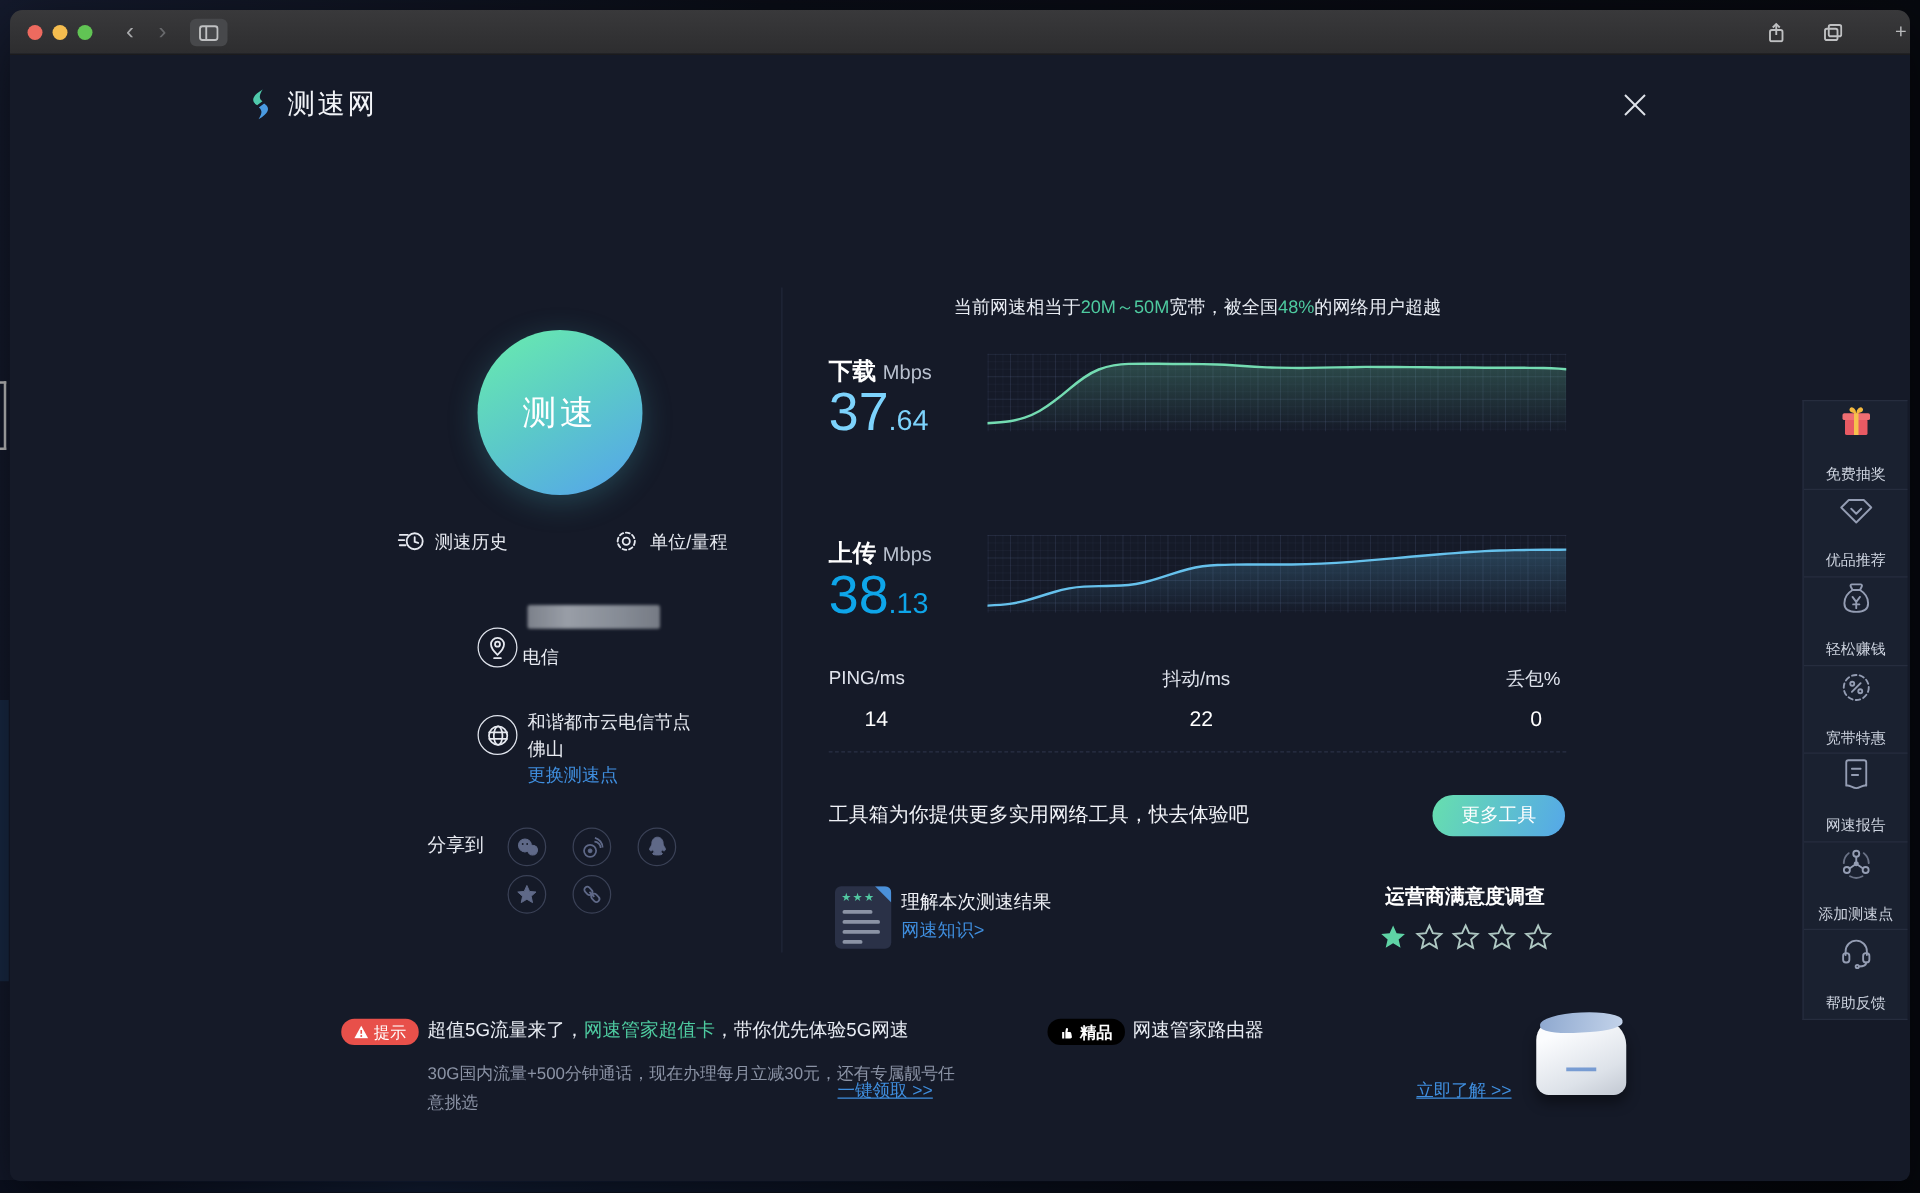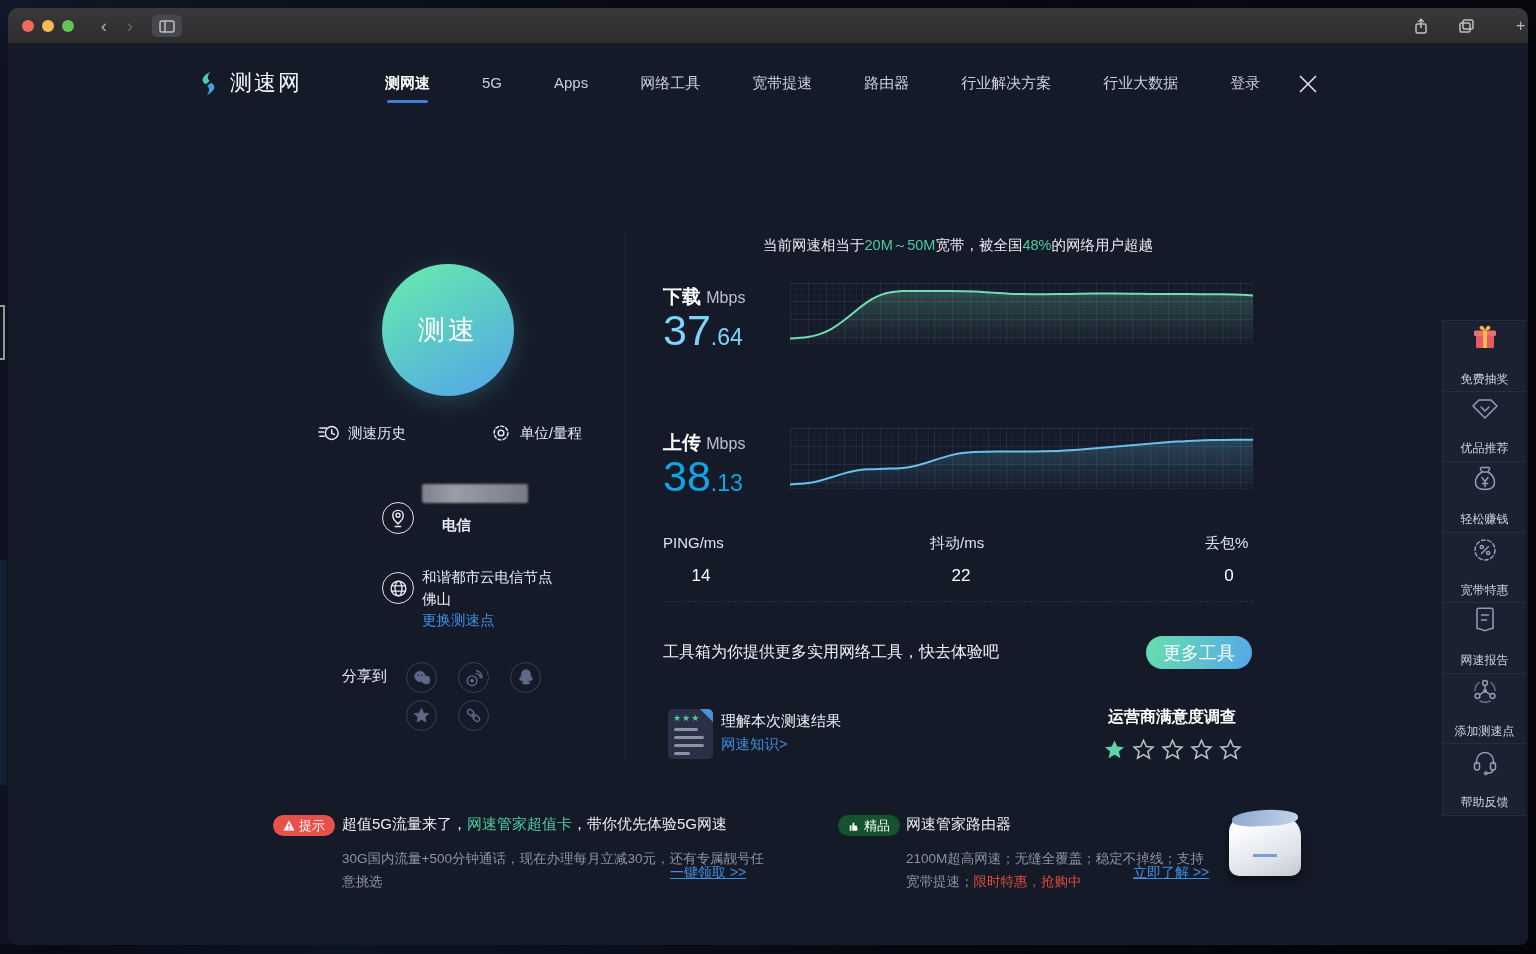--- a/index.html
+++ b/index.html
@@ -88,41 +88,41 @@
       linear-gradient(rgba(120,140,190,.10) 1px, transparent 1px),
       linear-gradient(90deg, rgba(120,140,190,.10) 1px, transparent 1px),
       linear-gradient(rgba(120,140,190,.05) 1px, transparent 1px),
       linear-gradient(90deg, rgba(120,140,190,.05) 1px, transparent 1px);
     background-size:18px 18px,18px 18px,6px 6px,6px 6px; }
   .metric-label { color:#dfe3ec; font-size:15px; }
   .metric-value { color:#fff; font-size:17px; text-align:center; }
   .dashed-divider { left:655px; top:557px; width:590px; border-top:1px dashed #2a3145; }
   .toolbox-text { left:655px; top:598px; color:#f0f2f7; font-size:16px; }
   .more-tools { left:1138px; top:592px; width:106px; height:33px; border-radius:17px;
-    background:linear-gradient(110deg,#67dfae,#55a7e9); color:#fff; font-size:18px;
+    background:linear-gradient(110deg,#67dfae,#55a7e9); color:#fff; font-size:15px;
     display:flex; align-items:center; justify-content:center; cursor:pointer; }
   .doc-card { left:660px; top:665px; width:45px; height:50px; background:#2a3147;
     border-radius:5px; overflow:hidden; }
   .doc-card .fold { position:absolute; right:0; top:0; width:0; height:0;
     border-left:13px solid transparent; border-top:13px solid #4a90d9; }
   .doc-card .stars { position:absolute; left:5px; top:4px; color:#52c9a2; font-size:9px; letter-spacing:1px; }
   .doc-card .dline { position:absolute; left:6px; height:3px; border-radius:2px; background:#8b93a5; }
   .understand-title { left:713px; top:668px; color:#f0f2f7; font-size:15px; }
   .knowledge { left:713px; top:691px; font-size:14.5px; }
   .survey-title { left:1100px; top:663px; color:#fff; font-size:16px; font-weight:bold; }
   .survey-stars { left:1095px; top:694px; display:flex; gap:6px; }
   .star { width:23px; height:23px; cursor:pointer; }
   .star-filled path { fill:#5fd3a5; }
   .star-outline path { fill:none; stroke:#aec7c2; stroke-width:1.6; }
 
   
   .badge { position:absolute; top:771px; height:21px; border-radius:11px; color:#fff;
     font-size:13px; display:flex; align-items:center; gap:4px; padding:0 10px; }
   .badge-red { left:265px; background:#e8504a; }
-  .badge-green { left:830px; background:#14532d; }
+  .badge-green { left:830px; background:#000000;font-weight:bold; }
   .promo-line1 { top:771px; font-size:15px; color:#e9edf4; }
   .promo-sub { top:803px; font-size:13.5px; color:#8b93a5; line-height:23px; }
   .promo-red { color:#e04b3a; }
   .promo-link { font-size:14px;text-align:right; }
   .router { left:1215px; top:758px; width:86px; height:86px; }
   .router-body { position:absolute; left:6px; top:14px; width:72px; height:60px;
     background:linear-gradient(155deg,#fbfcfe 20%,#dde2e9 70%,#c2c8d2);
     border-radius:16px 20px 10px 10px; box-shadow:0 6px 10px rgba(0,0,0,.4); }
   .router-lid { position:absolute; left:9px; top:8px; width:66px; height:16px;
     background:linear-gradient(100deg,#8ea8cf,#c3d3ea); border-radius:50% 50% 40% 40%;
@@ -182,31 +182,20 @@
 
     <div class="page">
 
       <div class="abs logo">
         <svg width="27" height="27" viewBox="0 0 24 24">
           <path d="M13.5 1.5 C6.5 5.5 4.5 9.5 9.5 12.7 L13.3 9.8 C10.3 7.8 11.3 4.7 13.5 1.5 Z" fill="#4fc9ab"></path>
           <path d="M10.5 22.5 C17.5 18.5 19.5 14.5 14.5 11.3 L10.7 14.2 C13.7 16.2 12.7 19.3 10.5 22.5 Z" fill="#4a9be2"></path>
         </svg>
         <span class="logo-text">测速网</span>
       </div>
-      <div class="abs nav">
-        <span class="nav-item active">测网速</span>
-        <span class="nav-item">5G</span>
-        <span class="nav-item">Apps</span>
-        <span class="nav-item">网络工具</span>
-        <span class="nav-item">宽带提速</span>
-        <span class="nav-item">路由器</span>
-        <span class="nav-item">行业解决方案</span>
-        <span class="nav-item">行业大数据</span>
-        <span class="nav-item">登录</span>
-      </div>
       <svg class="abs page-close" viewBox="0 0 24 24">
         <line x1="4" y1="4" x2="20" y2="20" stroke="#dfe3ea" stroke-width="1.6"></line>
         <line x1="20" y1="4" x2="4" y2="20" stroke="#dfe3ea" stroke-width="1.6"></line>
       </svg>
 
       <div class="abs col-divider"></div>
 
       <div class="abs test-circle">
         <span>测速</span>
       </div>
@@ -230,21 +219,21 @@
       </div>
 
       <div class="abs redact"></div>
       <div class="abs loc-circle" style="left:374px;top:458px;">
         <svg width="18" height="20" viewBox="0 0 20 22">
           <path d="M10 2.5 C6.7 2.5 4.2 5 4.2 8.1 C4.2 12.2 10 17.5 10 17.5 S15.8 12.2 15.8 8.1 C15.8 5 13.3 2.5 10 2.5 Z" class="icon-stroke"></path>
           <circle cx="10" cy="8" r="2.2" class="icon-stroke"></circle>
           <line x1="7" y1="20.5" x2="13" y2="20.5" class="icon-stroke"></line>
         </svg>
       </div>
-      <div class="abs loc-text" style="left:434px;top:472px;font-weight:bold;">电信</div>
+      <div class="abs loc-text" style="left:410px;top:472px;">电信</div>
 
       <div class="abs loc-circle" style="left:374px;top:528px;">
         <svg width="19" height="19" viewBox="0 0 22 22">
           <circle cx="11" cy="11" r="8.5" class="icon-stroke"></circle>
           <ellipse cx="11" cy="11" rx="4" ry="8.5" class="icon-stroke"></ellipse>
           <line x1="2.8" y1="8" x2="19.2" y2="8" class="icon-stroke"></line>
           <line x1="2.8" y1="14" x2="19.2" y2="14" class="icon-stroke"></line>
         </svg>
       </div>
       <div class="abs loc-text" style="left:414px;top:524px;">和谐都市云电信节点</div>
@@ -387,23 +376,20 @@
       <div class="abs promo-sub" style="left:334px;width:430px;">30G国内流量+500分钟通话，现在办理每月立减30元，还有专属靓号任意挑选</div>
       <div class="abs link promo-link" style="left:662px;top:820px;text-decoration:underline;">一键领取 &gt;&gt;</div>
 
       <div class="badge badge-green">
         <svg width="12" height="12" viewBox="0 0 14 14">
           <path d="M2 6.5h2v6H2z M5 12.5h4.6c.9 0 1.6-.7 1.5-1.6l-.6-3.2c-.1-.8-.8-1.2-1.5-1.2H7l.5-2.4c.1-.7-.4-1.3-1.1-1.3-.4 0-.7.2-.9.6L5 6.5z" fill="#fff"></path>
         </svg>
         <span>精品</span>
       </div>
       <div class="abs promo-line1" style="left:898px;">网速管家路由器</div>
-      <div class="abs promo-sub" style="left:898px;width:310px;">
-        <span>2100M超高网速；无缝全覆盖；稳定不掉线；支持宽带提速；</span><span class="promo-red">限时特惠，抢购中</span>
-      </div>
       <div class="abs link promo-link" style="left:1125px;top:820px;text-decoration:underline;">立即了解 &gt;&gt;</div>
       <div class="abs router">
         <div class="router-body"></div>
         <div class="router-lid"></div>
         <div class="router-logo"></div>
       </div>
 
       <div class="abs side-rail">
         <div class="side-item">
           <svg width="30" height="30" viewBox="0 0 30 30">

